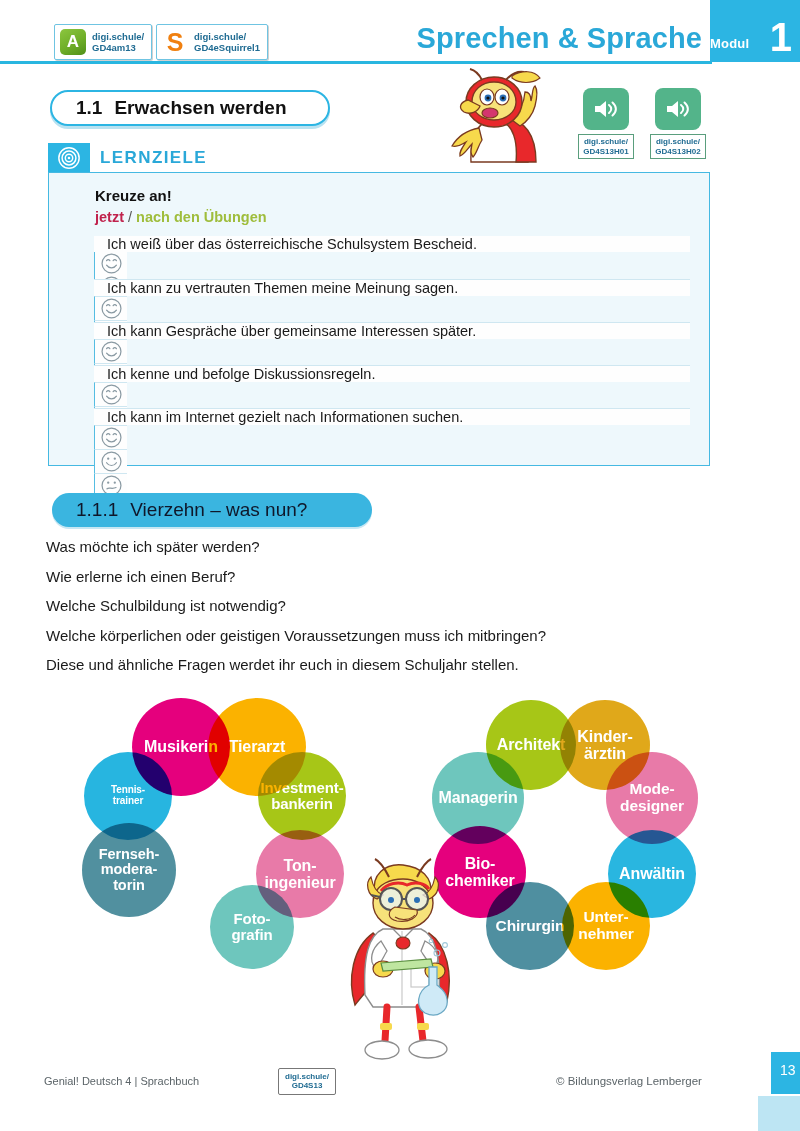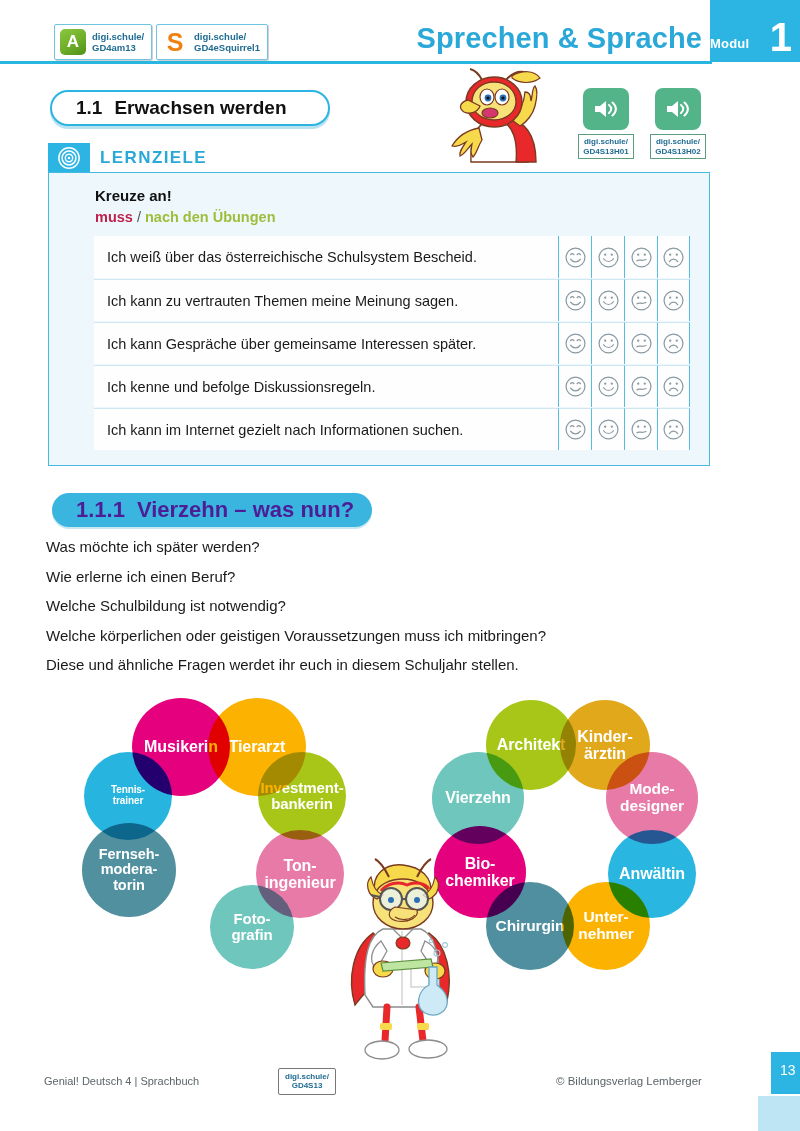--- a/index.html
+++ b/index.html
@@ -65,21 +65,21 @@
     background: #ffffff; border: 2.5px solid #2cb5e3;
     box-shadow: 0 3px 0 #b9e2f1;
   }
   #pill-11 .pill-txt { font-size: 19px; font-weight: 700; color: #111; }
   #pill-11 .pill-num { margin-right: 12px; }
 
   #pill-111 {
     left: 52px; top: 493px; width: 320px; height: 34px;
     background: #3ab5e0; box-shadow: 0 2px 0 #c7e7f3;
   }
-  #pill-111 .pill-txt { font-size: 22px; font-weight: 700; color: #4c1d95; }
+  #pill-111 .pill-txt { font-size: 19px; font-weight: 400; color: #0f172a; }
   #pill-111 .pill-num { margin-right: 12px; }
 
   
   .mascot-head { position: absolute; left: 432px; top: 68px; width: 130px; height: 96px; }
 
   
   .audio-wrap { position: absolute; width: 56px; }
   #audio-1 { left: 578px; top: 88px; }
   #audio-2 { left: 650px; top: 88px; }
   .audio-btn {
@@ -108,21 +108,21 @@
   }
   .lz-inner { position: absolute; left: 46px; top: 14px; right: 8px; }
   .kreuze { font-size: 15px; font-weight: 700; color: #111; }
   .sublabel { margin-top: 5px; font-size: 14.5px; font-weight: 700; }
   .sub-jetzt { color: #c0224c; }
   .sub-slash { color: #555; font-weight: 400; }
   .sub-nach { color: #9fbd3c; }
 
   
   .cl { position: absolute; left: 94px; top: 236px; width: 596px; }
-  .cl-row { display: flex; height: 42px; margin-bottom: 1px; }
+  .cl-row { display: flex; height: 42px; margin-bottom: 1px; flex-direction: column; }
   .cl-txt {
     flex: 1; background: #fefefe; border-top: 1px solid #cfe7f1;
     display: flex; align-items: center; padding-left: 13px;
     font-size: 14.5px; color: #1a1a1a;
   }
   .cl-row:first-child .cl-txt, .cl-row:first-child .cl-cell { border-top: none; }
   .cl-cell {
     width: 33px; background:#fefefe; border-left: 1.6px solid #55bde2;
     border-top: 1px solid #cfe7f1;
     display:flex; align-items:center; justify-content:center;
@@ -273,21 +273,21 @@
       <circle cx="13" cy="13" r="4" fill="none" stroke="#fff" stroke-width="1.6"></circle>
       <circle cx="13" cy="13" r="1.4" fill="#fff"></circle>
     </svg>
   </div>
   <div class="lz-title">LERNZIELE</div>
 
   <div class="lz-panel">
     <div class="lz-inner">
       <div class="kreuze">Kreuze an!</div>
       <div class="sublabel">
-        <span class="sub-jetzt">muss</span><span class="sub-slash"> / </span><span class="sub-nach">nach den Übungen</span>
+        <span class="sub-jetzt">jetzt</span><span class="sub-slash"> / </span><span class="sub-nach">nach den Übungen</span>
       </div>
     </div>
   </div>
 
   <div class="cl" id="checklist">
       <div class="cl-row">
         <div class="cl-txt">Ich weiß über das österreichische Schulsystem Bescheid.</div>
         <div class="cl-cell">
           <svg viewBox="0 0 28 28" width="23" height="23">
             <circle cx="14" cy="14" r="11.5" stroke="#8a9aa3" stroke-width="1.5" fill="none" stroke-linecap="round"></circle>
@@ -513,21 +513,21 @@
       <div class="bub" style="left: 562px; top: 192px; width: 88px; height: 88px; background: rgb(251, 178, 0); font-size: 15.5px;">
         <span>Unter-<br>nehmer</span>
       </div>
       <div class="bub" style="left: 486px; top: 192px; width: 88px; height: 88px; background: rgb(79, 143, 160); font-size: 15.5px;">
         <span>Chirurgin</span>
       </div>
       <div class="bub" style="left: 434px; top: 136px; width: 92px; height: 92px; background: rgb(229, 0, 125); font-size: 16px; justify-content: center;">
         <span>Bio-<br>chemiker</span>
       </div>
       <div class="bub" style="left: 432px; top: 62px; width: 92px; height: 92px; background: rgb(110, 198, 189); font-size: 16px;">
-        <span>Vierzehn</span>
+        <span>Managerin</span>
       </div>
     </div>
 
   <div class="mascot-sci">
     <svg viewBox="0 0 160 215" width="160" height="215">
 
       <path d="M48 78 C28 92 22 124 30 150 C38 140 44 132 52 128 L56 86 Z" fill="#e8282b" stroke="#7a3a20" stroke-width="1.4"></path>
       <path d="M104 78 C122 90 128 120 122 146 C114 136 108 130 100 126 L98 86 Z" fill="#e8282b" stroke="#7a3a20" stroke-width="1.4"></path>
 
       <path d="M58 74 C44 80 38 100 40 140 L48 152 L106 152 L114 140 C116 100 110 80 96 74 Z" fill="#ffffff" stroke="#8d8d8d" stroke-width="1.4"></path>

